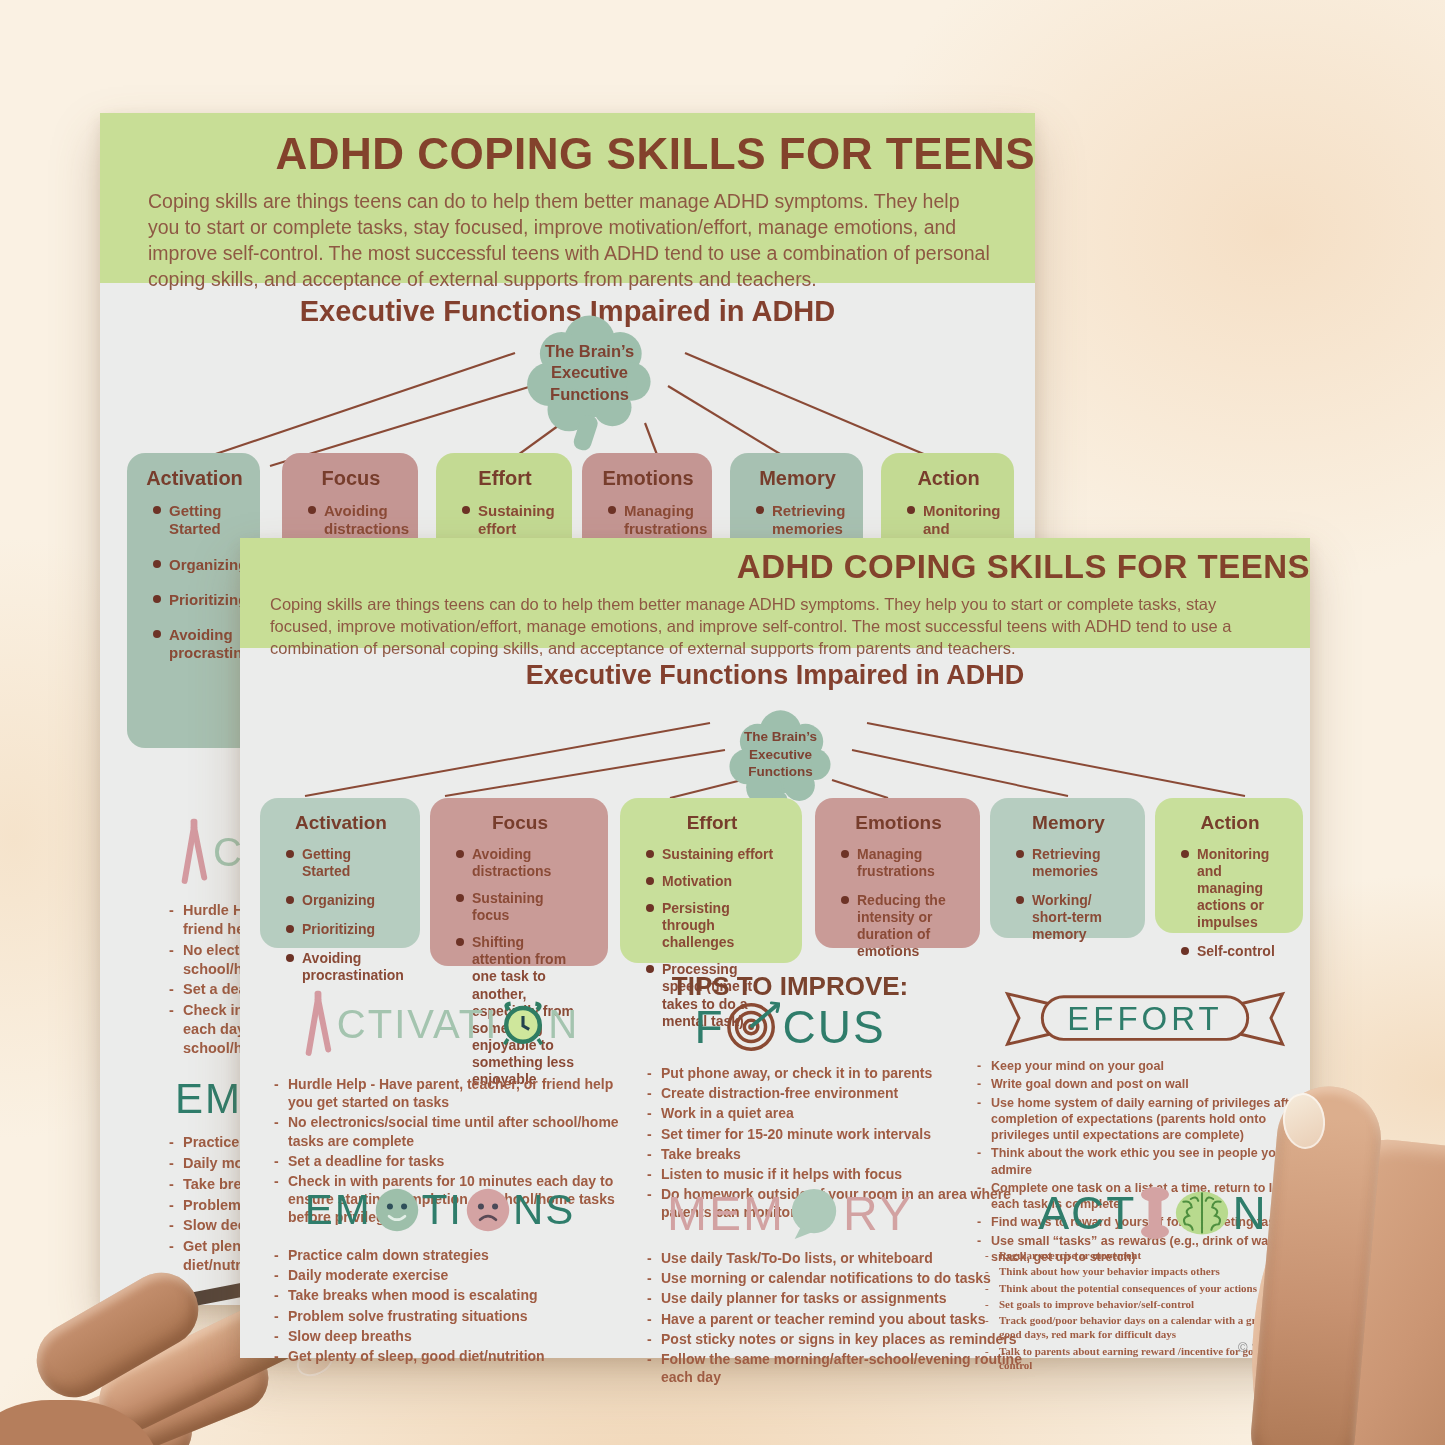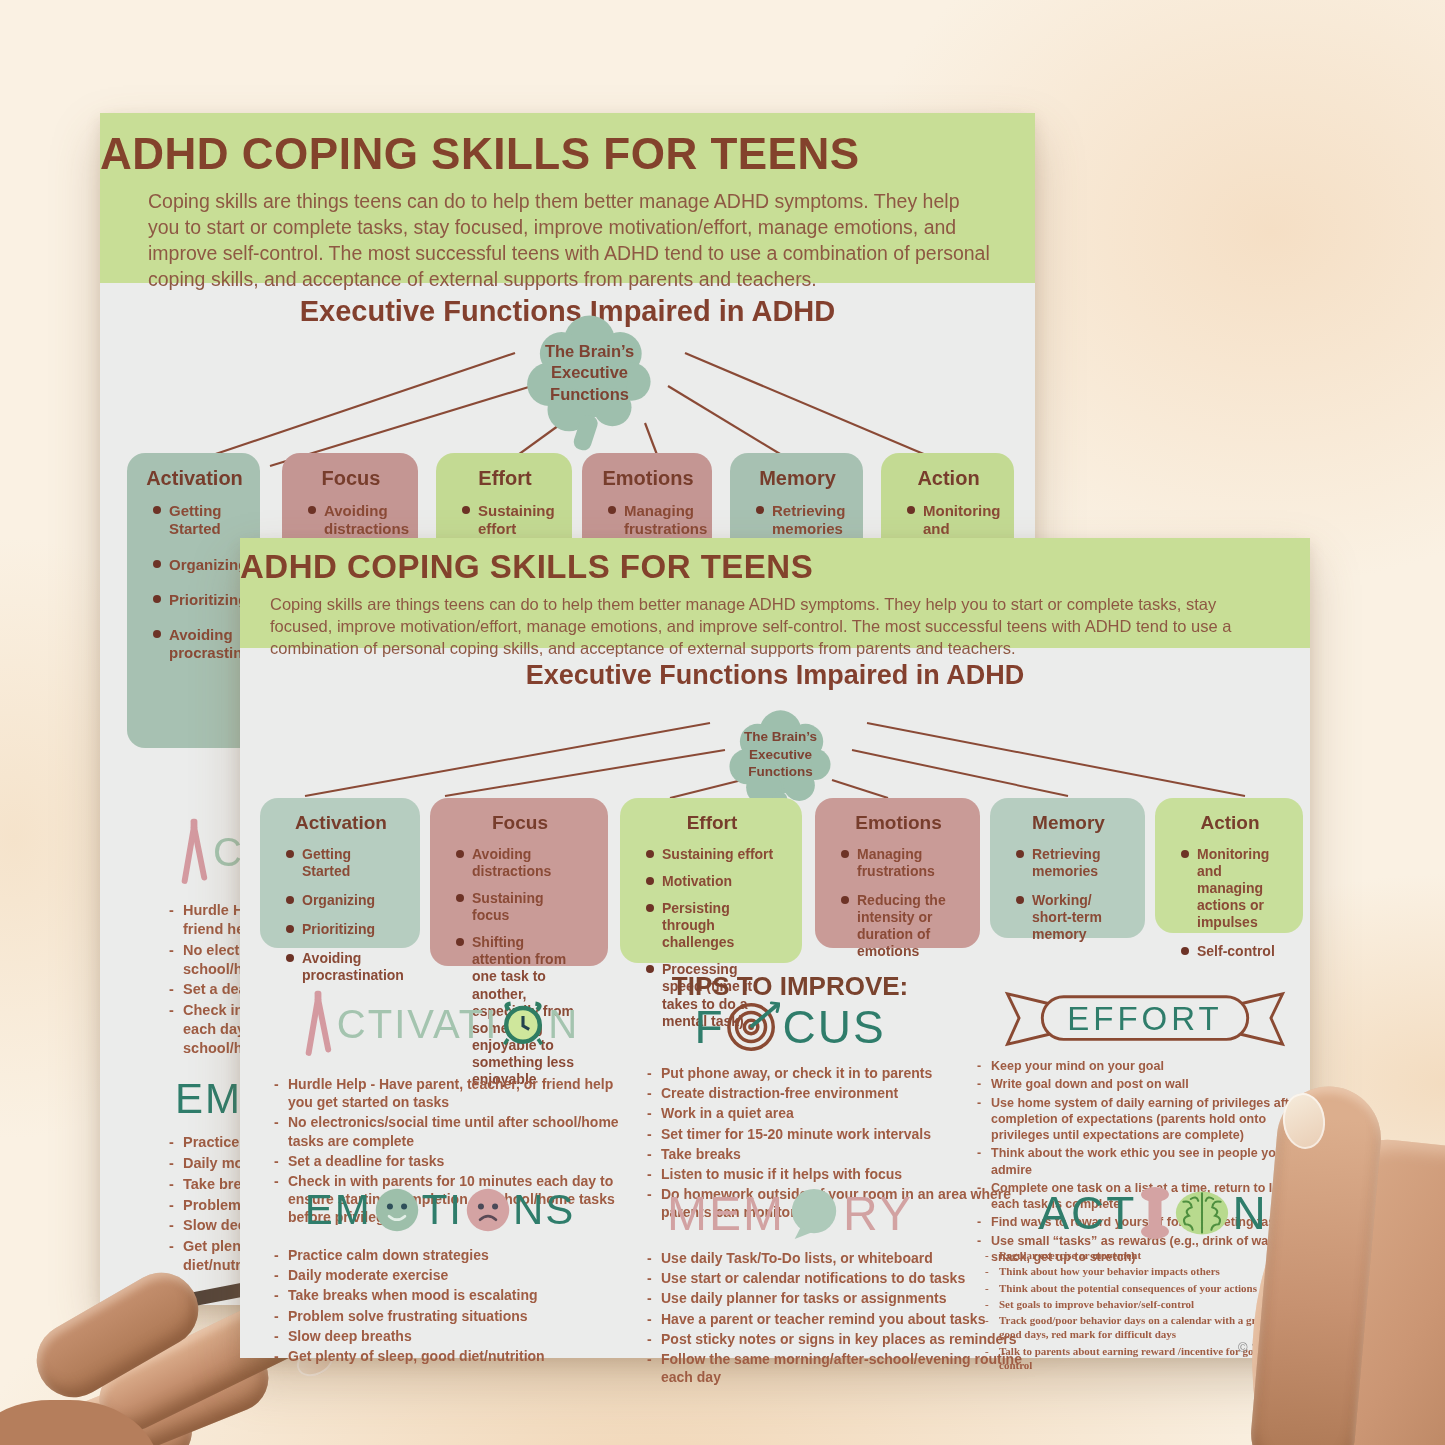--- a/index.html
+++ b/index.html
@@ -9,21 +9,21 @@
     background-image:
       radial-gradient(ellipse 620px 520px at 88% 16%, #f5dfc5 0%, rgba(245,223,197,0) 68%),
       radial-gradient(ellipse 900px 420px at 45% 102%, #f1d7b8 0%, rgba(241,215,184,0) 75%),
       radial-gradient(ellipse 320px 430px at 1% 58%, #f5e3cb 0%, rgba(245,227,203,0) 70%),
       radial-gradient(ellipse 500px 300px at 100% 75%, #f3dcc0 0%, rgba(243,220,192,0) 70%);}
   .poster{position:absolute;background:#ebeceb;box-shadow:0 24px 46px rgba(125,92,60,.28),0 6px 14px rgba(125,92,60,.16);}
   .poster *{position:absolute;box-sizing:border-box;}
   .poster ul{margin:12px;padding:0;list-style:none;}
   .poster li{position:relative;}
   .phead{left:0;top:0;width:100%;background:#c8de96;}
-  .ptitle{position:relative;display:block;width:100%;text-align:left;color:#83422c;font-weight:800;letter-spacing:.5px;}
+  .ptitle{position:relative;display:block;width:100%;text-align:right;color:#83422c;font-weight:800;letter-spacing:.5px;}
   .pintro{position:relative;display:block;color:#8e5843;line-height:1.33;}
   .h2{width:100%;text-align:center;color:#83402e;font-weight:700;}
   .brain{display:flex;align-items:flex-start;justify-content:center;}
   .brain svg{position:absolute;inset:0;width:100%;height:100%;}
   .brain .blabel{position:relative;text-align:center;color:#7e4232;font-weight:700;line-height:1.3;}
   .blabel span{position:static;display:block;}
   .lines{pointer-events:none;}
   .ebox{border-radius:18px;padding:14px 12px 10px 14px;}
   .c-sage{background:#b6cdc0;}
   .c-rose{background:#c99b97;}
@@ -410,21 +410,21 @@
         <span class="rose-l">MEM</span>
         <svg width="54" height="54" viewBox="0 0 56 56">
           <circle cx="28" cy="25" r="23" fill="#aecaba"></circle>
           <path d="M14 42 L8 54 L26 47 Z" fill="#aecaba"></path>
         </svg>
         <span class="rose-l">RY</span>
       </div>
       <ul class="tips" style="margin:8px 0 0 50px;width:392px;font-size:14px;">
 
       <li>Use daily Task/To-Do lists, or whiteboard</li>
-          <li>Use start or calendar notifications to do tasks</li>
+          <li>Use morning or calendar notifications to do tasks</li>
           <li>Use daily planner for tasks or assignments</li>
           <li>Have a parent or teacher remind you about tasks</li>
           <li>Post sticky notes or signs in key places as reminders</li>
           <li>Follow the same morning/after-school/evening routine each day</li>
         </ul>
     </section>
 
     <section class="sec" style="left:730px;top:450px;width:350px;">
       <div class="banner-wrap" style="position:relative;width:300px;height:62px;margin-left:25px;">
         <svg width="300" height="62" viewBox="0 0 300 64">

